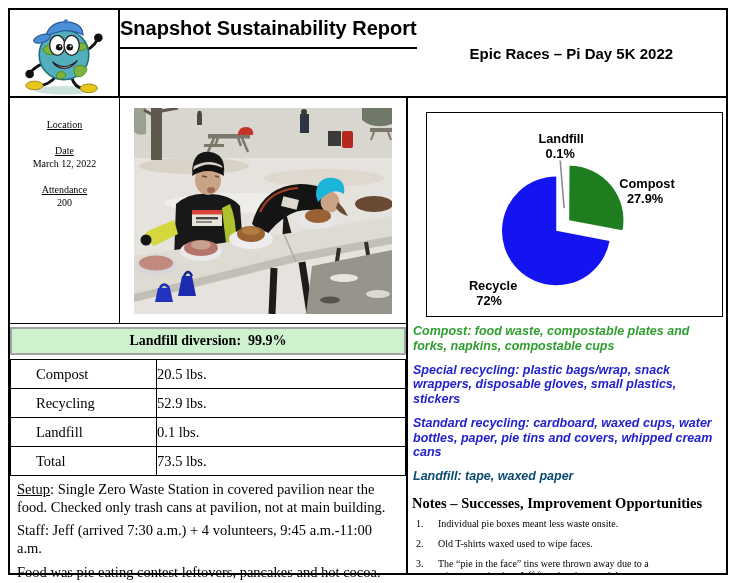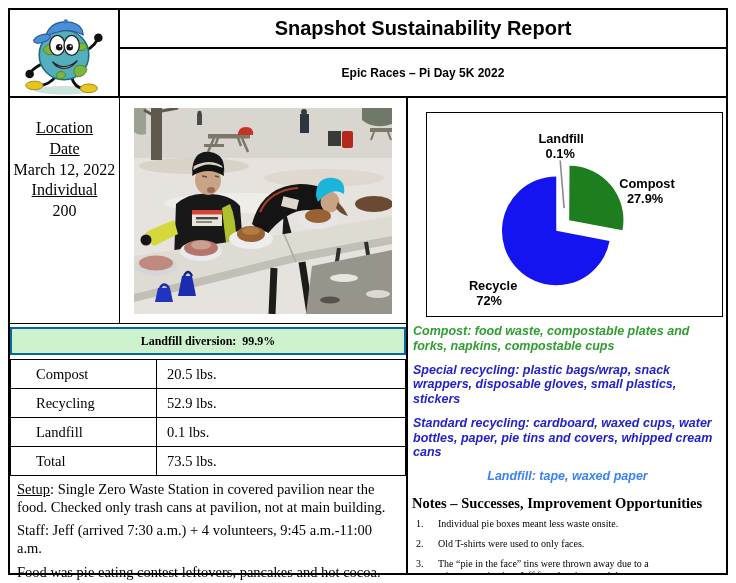--- a/index.html
+++ b/index.html
@@ -5,66 +5,66 @@
   * { margin:0; padding:0; box-sizing:border-box; }
   html,body { background:#fff; width:736px; height:583px; }
   body { font-family:"Liberation Serif", serif; color:#000; }
 
   .page { position:absolute; left:8px; top:8px; width:720px; height:567px;
           border:2px solid #000; background:#fff; display:flex; flex-direction:column; }
 
   
   .header-row { display:flex; height:88px; border-bottom:2px solid #000; flex:0 0 auto; }
   .logo-cell { width:110px; border-right:2px solid #000; display:flex; align-items:center; justify-content:center; }
-  .title-cell { flex:1; display:flex; flex-direction:column;text-align:right; }
+  .title-cell { flex:1; display:flex; flex-direction:row;text-align:right; }
   .title1 { height:39px; border-bottom:2px solid #000; display:flex; align-items:center; justify-content:center;
             font-family:"Liberation Sans", sans-serif; font-weight:bold; font-size:20px; }
   .title2 { flex:1; display:flex; align-items:center; justify-content:center;
-            font-family:"Liberation Sans", sans-serif; font-weight:bold; font-size:12px; }
+            font-family:"Liberation Sans", sans-serif; font-weight:bold; font-size:15px; }
 
   
   .content-row { flex:1; display:flex; min-height:0; }
   .left-part  { width:398px; border-right:2px solid #000; display:flex; flex-direction:column; }
   .right-part { flex:1; display:flex; flex-direction:column; overflow:hidden; }
 
   
   .top-band { height:226px; border-bottom:1px solid #000; display:flex; flex:0 0 auto; }
-  .info-cell { width:110px; border-right:1px solid #000; text-align:center; font-size:16px; padding-top:20px; line-height:1.3; }
-  .info-label { text-decoration:underline; }
+  .info-cell { width:110px; border-right:1px solid #000; text-align:center; font-size:10px; padding-top:20px; line-height:1.3; }
+  .info-label { text-decoration:underline; margin-top:13px; }
   .info-label:first-child { margin-top:0; }
   .sp-err { text-decoration-line:underline; text-decoration-style:wavy; text-decoration-color:#d22a1e; text-decoration-thickness:1px; text-underline-offset:2px; }
   .photo-wrap { flex:1; display:flex; align-items:center; justify-content:center; }
   .photo-wrap svg { display:block; }
 
   
-  .diversion-header { margin-top:3px; height:28px; border:2px solid #0369a1; background:#cef2ce;
+  .diversion-header { margin-top:3px; height:28px; border:2px solid #a3a3a3; background:#cef2ce;
                       display:flex; align-items:center; justify-content:center;
-                      font-weight:bold; font-size:12px; white-space:pre; flex:0 0 auto; }
+                      font-weight:bold; font-size:14px; white-space:pre; flex:0 0 auto; }
   table.diversion { width:100%; border-collapse:collapse; margin-top:4px; flex:0 0 auto; }
   table.diversion td { border:1px solid #000; height:29px; font-size:14.5px; vertical-align:middle; }
   td.dt-label { width:146px; padding-left:25px; }
-  td.dt-value { padding-left:10px; }
+  td.dt-value { }
 
   
   .setup-box { flex:1; padding:4px 9px 2px 7px; font-size:14.5px; line-height:1.22; }
   .setup-box p { margin-top:6px; }
   .setup-box p:first-child { margin-top:1px; }
   .u { text-decoration:underline;text-align:right; }
 
   
   .chart-box { margin:14px 3px 0 18px; height:205px; border:1px solid #000; background:#fff; flex:0 0 auto; }
   .chart-box svg { display:block; }
   .pie-label { font-family:"Liberation Sans", sans-serif; font-weight:bold; font-size:13px; }
 
   .categories { padding:7px 4px 0 5px; font-family:"Liberation Sans", sans-serif; font-weight:bold;
                 font-size:12.5px; line-height:1.18; }
   .categories p { margin-bottom:9px;font-style:italic; }
   .c-green { color:#2f9e2f; }
   .c-blue  { color:#2222cc; }
-  .c-black { color:#3b82f6;text-align:center; }
+  .c-black { color:#0c4a6e; }
 
   .notes { padding:0 6px 0 4px; }
   .notes-heading { font-weight:bold; font-size:14.5px; margin:2px 0 6px 0; }
   .notes ol { list-style:none; counter-reset:n; margin-left:4px; }
   .notes li { counter-increment:n; position:relative; padding-left:22px; margin-bottom:8px;
               font-size:10px; line-height:1.22; }
   .notes li::before { content:counter(n)"."; position:absolute; left:0; }
 </style>
 </head>
 <body>
@@ -113,21 +113,21 @@
 
   <div class="content-row">
 
     <div class="left-part">
 
       <div class="top-band">
         <div class="info-cell">
           <div class="info-label">Location</div>
           <div class="info-label">Date</div>
           <div>March 12, 2022</div>
-          <div class="info-label">Individual</div>
+          <div class="info-label">Attendance</div>
           <div>200</div>
         </div>
 
         <div class="photo-wrap">
           <svg width="258" height="206" viewBox="0 0 258 206">
 
             <rect x="0" y="0" width="258" height="206" fill="#e6e3de"></rect>
             <rect x="0" y="0" width="258" height="50" fill="#d9d6d0"></rect>
             <ellipse cx="60" cy="58" rx="55" ry="8" fill="#d2cabd" opacity="0.7"></ellipse>
             <ellipse cx="190" cy="70" rx="60" ry="9" fill="#d8d1c5" opacity="0.6"></ellipse>
@@ -263,19 +263,19 @@
         <p class="c-green">Compost: food waste, compostable plates and forks, napkins, compostable cups</p>
         <p class="c-blue">Special recycling: plastic bags/wrap, snack wrappers, disposable gloves, small plastics, stickers</p>
         <p class="c-blue">Standard recycling: cardboard, waxed cups, water bottles, paper, pie tins and covers, whipped cream cans</p>
         <p class="c-black">Landfill: tape, waxed paper</p>
       </div>
 
       <div class="notes">
         <div class="notes-heading">Notes – Successes, Improvement Opportunities</div>
         <ol>
           <li>Individual pie boxes meant less waste onsite.</li>
-          <li>Old T-shirts were used to only faces.</li>
+          <li>Old T-shirts waxed used to wipe faces.</li>
           <li>The “pie in the face” tins were thrown away due to a miscommunication. Jeff found and rescued them.</li>
         </ol>
       </div>
     </div>
   </div>
 </div>
 
 </body></html>

